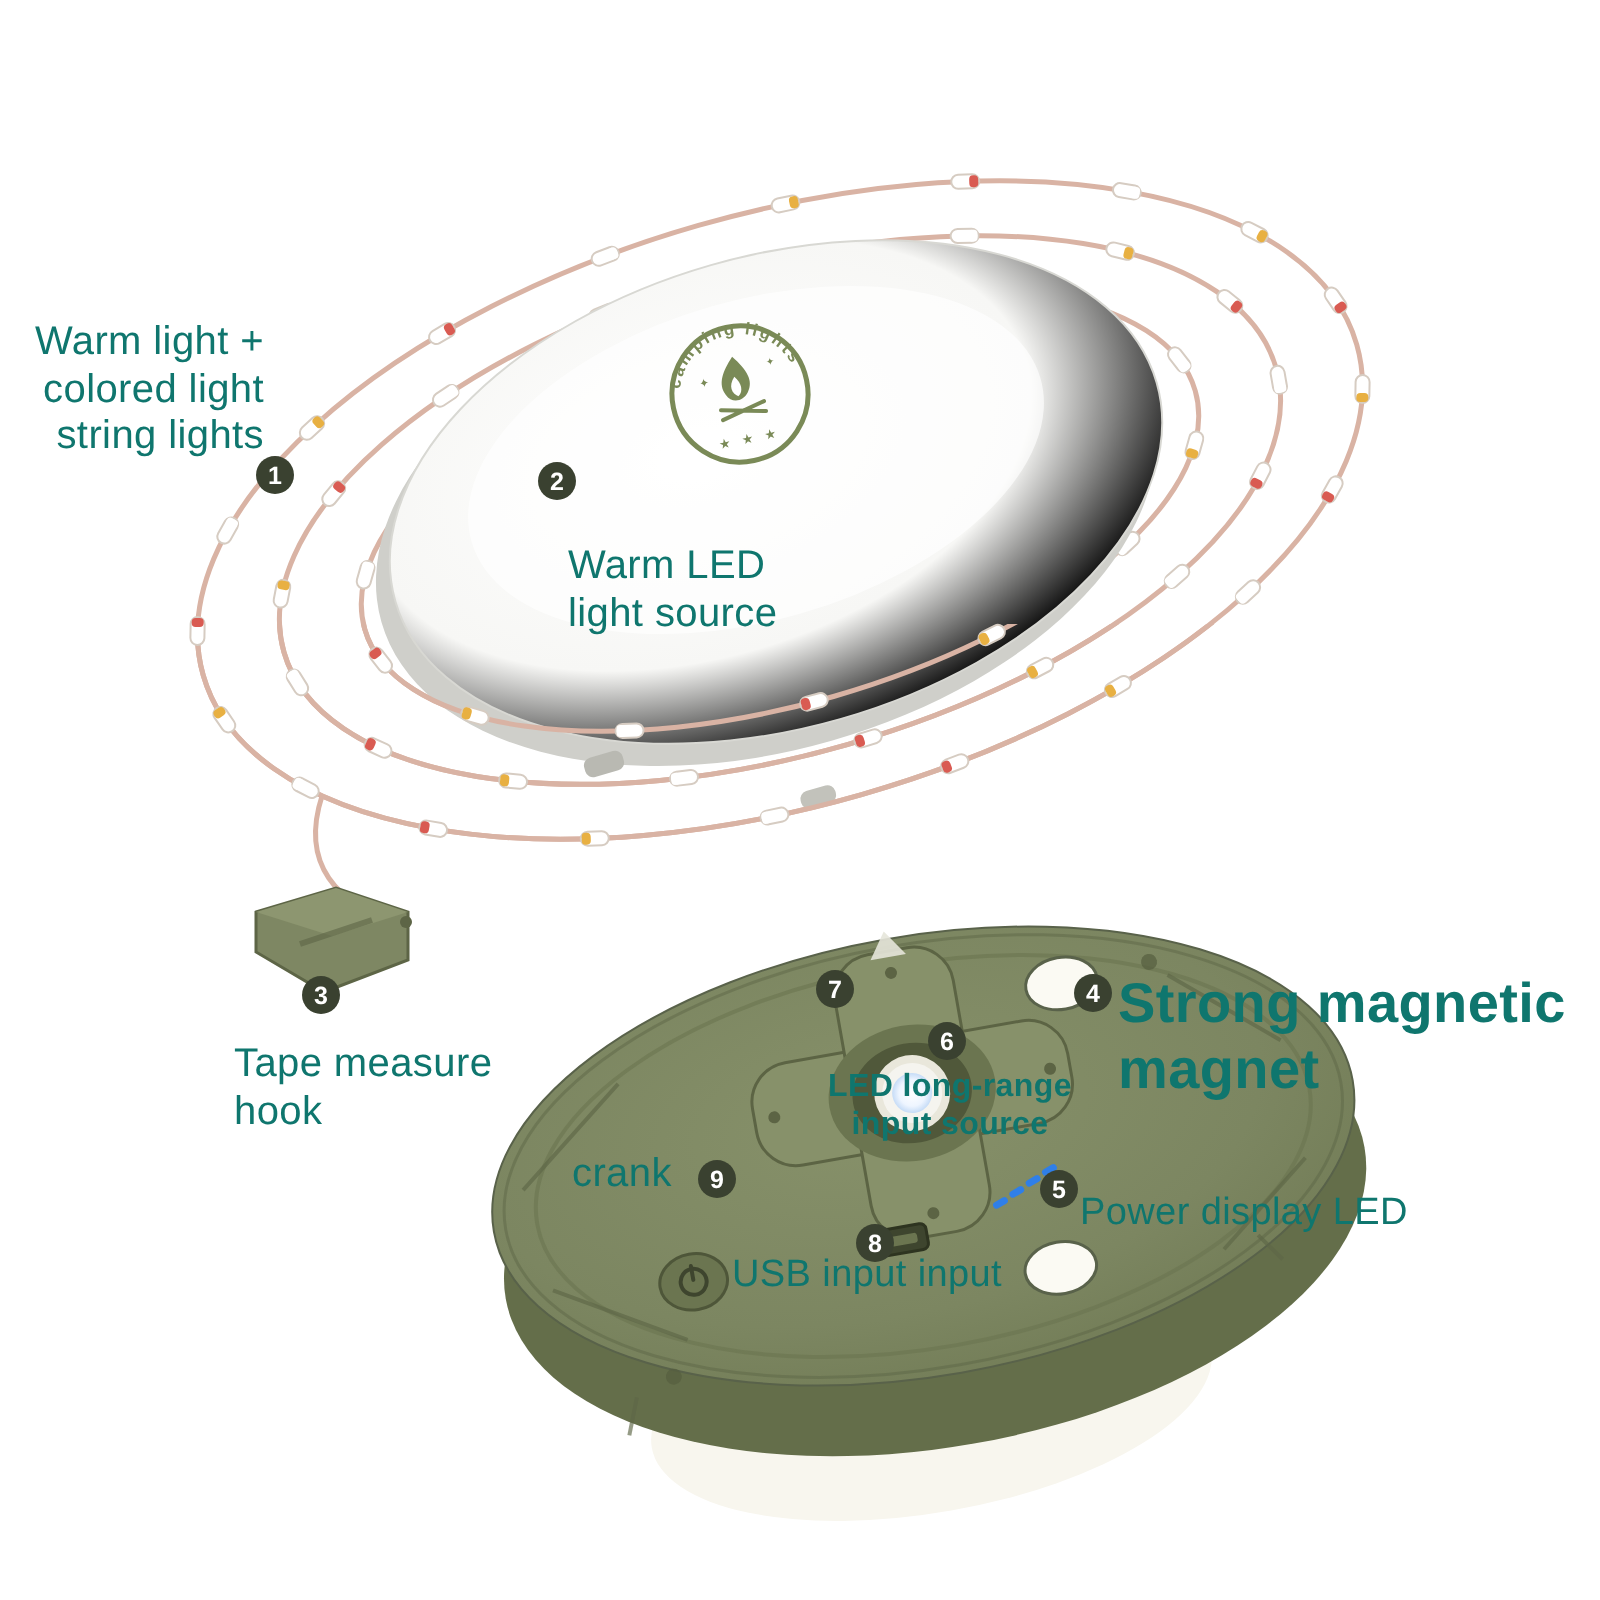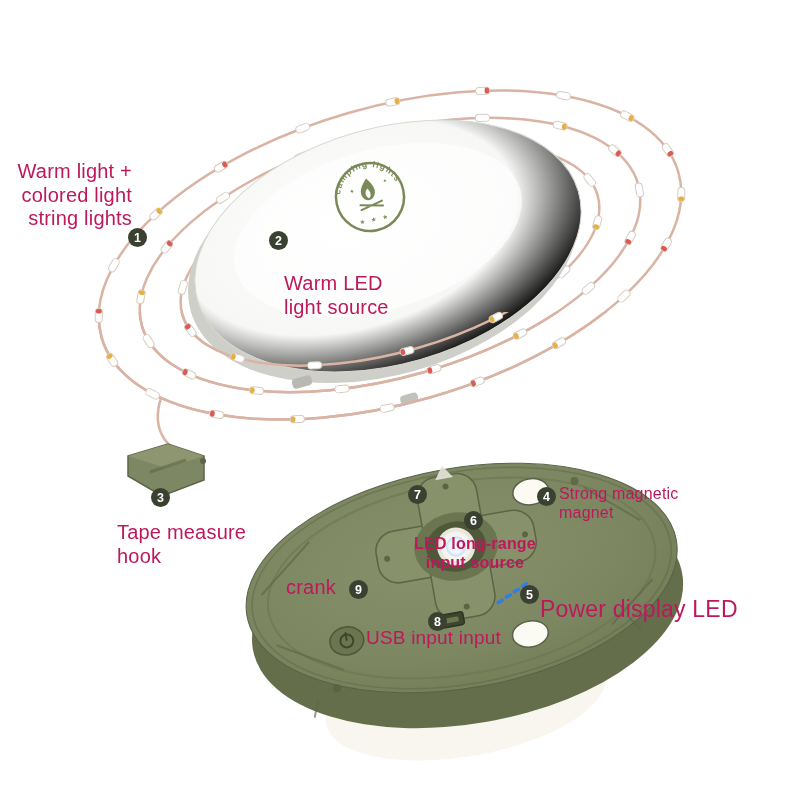--- a/index.html
+++ b/index.html
@@ -1,27 +1,27 @@
 <!DOCTYPE html>
 <html><head>
 <meta charset="utf-8">
 <style>
   html,body{margin:0;padding:0;}
   body{background:#ffffff;font-family:"Liberation Sans",sans-serif;}
   .stage{position:relative;width:800px;height:800px;background:#ffffff;overflow:hidden;}
   .stage svg{position:absolute;left:0;top:0;}
   .callout-label{
-    position:absolute;white-space:pre-line;color:#be185d;
+    position:absolute;white-space:pre-line;color:#0f766e;
     line-height:1.18;letter-spacing:.2px;
   }
   .lbl-1{left:4px;top:160px;width:128px;text-align:right;font-size:20px;}
   .lbl-2{left:284px;top:249px;font-size:20px;margin-top:23px;}
   .lbl-3{left:117px;top:521px;font-size:20px;}
-  .lbl-4{left:559px;top:485px;font-size:16px;}
-  .lbl-5{left:540px;top:596px;font-size:23px;}
+  .lbl-4{left:559px;top:485px;font-size:28px;font-weight:bold;}
+  .lbl-5{left:540px;top:596px;font-size:19px;}
   .lbl-6{left:393px;top:535px;width:164px;text-align:center;font-size:16px;font-weight:700;}
   .lbl-7{left:282px;top:501px;font-size:13.5px;font-weight:700;line-height:1.15;}
   .lbl-8{left:366px;top:627px;font-size:19px;}
   .lbl-9{left:286px;top:576px;font-size:20px;}
   .badge{
     position:absolute;width:19px;height:19px;border-radius:50%;
     background:#3a4130;color:#ffffff;font-size:12.5px;font-weight:700;
     display:flex;align-items:center;justify-content:center;
   }
   .bdg-1{left:128px;top:228px;}

